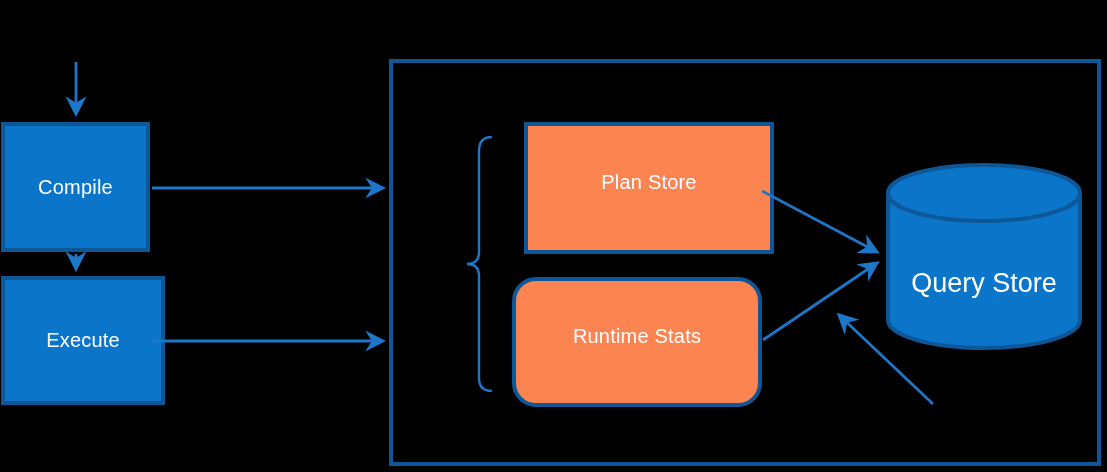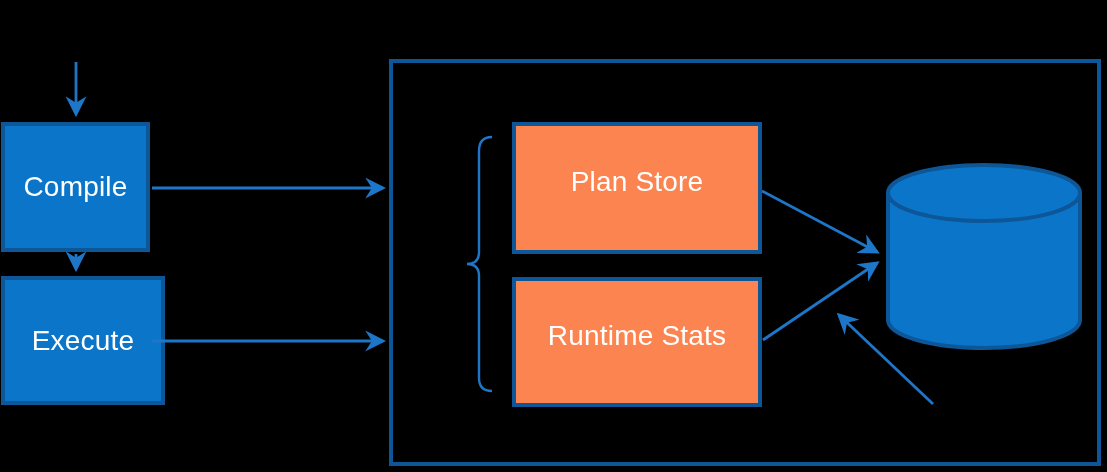--- a/index.html
+++ b/index.html
@@ -24,30 +24,30 @@
     left: 389px; top: 59px; width: 712px; height: 407px;
     border: 4px solid var(--node-border);
     background: transparent;
   }
 
   .box {
     position: absolute;
     display: flex; align-items: center; justify-content: center;
     border: 4px solid var(--node-border);
     color: var(--text);
-    font-size: 28px;
+    font-size: 20px;
     letter-spacing: 0.2px;
   }
   .box.blue   { background: var(--node-fill-blue); }
   .box.orange { background: var(--orange-fill); }
 
   .box.compile { left: 1px;   top: 122px; width: 149px; height: 130px; }
   .box.execute { left: 1px;   top: 276px; width: 164px; height: 129px; }
-  .box.plan    { left: 512px; top: 122px; width: 250px; height: 132px; justify-content: center; }
-  .box.runtime { left: 512px; top: 277px; width: 250px; height: 130px; }
+  .box.plan    { left: 524px; top: 122px; width: 250px; height: 132px; justify-content: center; }
+  .box.runtime { left: 512px; top: 277px; width: 250px; height: 130px; border-radius: 24px; }
   .box.plan .label, .box.runtime .label { transform: translateY(-6px); }
 
   .overlay {
     position: absolute; left: 0; top: 0; width: 1107px; height: 472px;
     pointer-events: none;
   }
   .edge  { stroke: var(--arrow); stroke-width: 2.8; fill: none; }
   .brace { stroke: var(--arrow); stroke-width: 2.4; fill: none; }
   .ah    { fill: var(--arrow); }
   .cyl-fill   { fill: var(--node-fill-blue); stroke: var(--node-border); stroke-width: 4; }
@@ -102,15 +102,16 @@
 
     <path class="brace" d="M492,137 Q479,137 479,151 L479,252 Q479,264 467,264 Q479,264 479,276 L479,378 Q479,391 492,391"></path>
 
     <g>
       <path class="cyl-fill" d="M888,193 L888,320 A96,28 0 0 0 1080,320 L1080,193"></path>
       <ellipse class="cyl-fill" cx="984" cy="193" rx="96" ry="28"></ellipse>
     </g>
   </svg>
 
   <div class="cyl-label">
+    <span>Query Store</span>
   </div>
 
 </div>
 
 </body></html>

